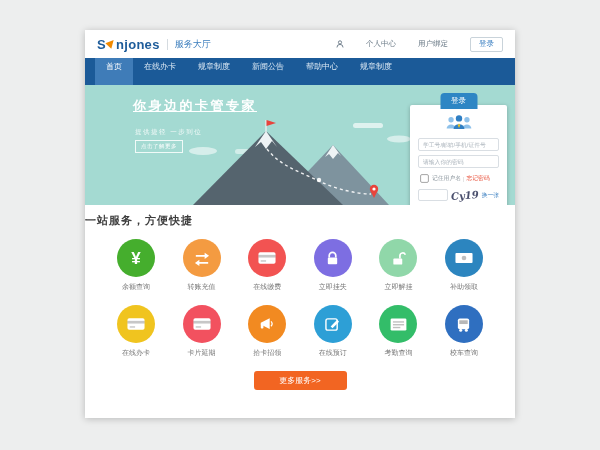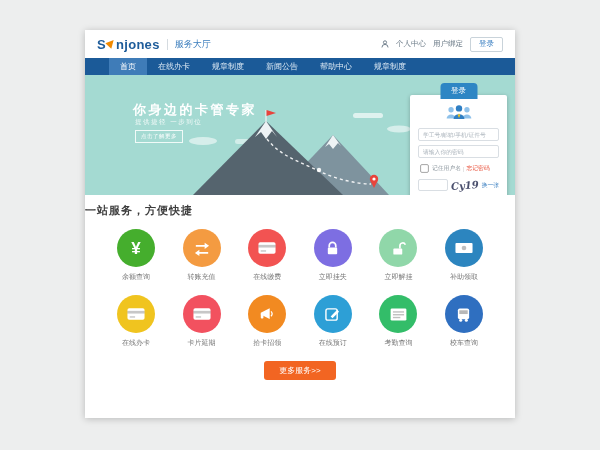--- a/index.html
+++ b/index.html
@@ -7,32 +7,32 @@
   body { width:600px; height:450px; background:#edeeee; font-family:"Liberation Sans", sans-serif; overflow:hidden; position:relative; }
   .page { position:absolute; left:85px; top:30px; width:430px; height:388px; background:#fff; box-shadow:0 1px 7px rgba(0,0,0,.22); overflow:hidden; }
 
   
   .site-header { height:28px; display:flex; align-items:center; padding:0 12px; background:#fff; }
   .logo-wrap { display:flex; align-items:center; }
   .logo-s, .logo-rest { font-size:13px; font-weight:bold; color:#1e5c9a; letter-spacing:.3px; }
   .logo-arrow { display:inline-block; width:0; height:0; border-left:4px solid transparent; border-right:4px solid transparent; border-bottom:8px solid #f28a00; transform:rotate(42deg); margin:0 1px 2px; }
   .logo-divider { width:1px; height:11px; background:#d5dbe0; margin:0 7px; }
   .logo-suffix { font-size:9px; color:#3a7dbd; }
-  .header-right { margin-left:auto; display:flex; align-items:center; gap:7px; }
+  .header-right { margin-left:auto; display:flex; align-items:center; gap:22px; }
   .header-link { font-size:7.5px; color:#667683; text-decoration:none; }
   .header-login-btn { font-size:7.5px; color:#3a7fc1; background:#fff; border:1px solid #c9d3da; border-radius:2px; padding:1.5px 8px; cursor:pointer; }
 
   
-  .main-nav { height:17px; background:#1b5a98; display:flex; padding-left:24px; }
+  .main-nav { height:27px; background:#1b5a98; display:flex; padding-left:10px; }
   .nav-item { font-size:8px; color:#dce9f4; line-height:17px; padding:0 11px; text-decoration:none; }
   .nav-item.active { background:#3f7cb8; color:#fff; }
 
   
   .hero { position:relative; height:120px; background:#a4dad2; overflow:hidden; }
-  .hero-title { position:absolute; left:48px; top:26px; font-size:13px; font-weight:bold; color:#fff; letter-spacing:2.5px; }
+  .hero-title { position:absolute; left:48px; top:12px; font-size:13px; font-weight:bold; color:#fff; letter-spacing:2.5px;text-decoration:underline; }
   .hero-sub { position:absolute; left:50px; top:43px; font-size:6.5px; color:rgba(255,255,255,.88); letter-spacing:1.5px; }
   .hero-cta { position:absolute; left:50px; top:55px; font-size:5.5px; color:#fff; border:1px solid rgba(255,255,255,.85); padding:2px 5px; text-decoration:none; letter-spacing:.5px; }
   .cloud { position:absolute; background:rgba(255,255,255,.5); border-radius:8px; }
   .cloud1 { left:150px; top:64px; width:26px; height:5px; }
   .cloud2 { left:268px; top:38px; width:30px; height:5px; background:rgba(255,255,255,.65); }
   .mountains { position:absolute; left:96px; bottom:0; }
 
   
   .login-card { position:absolute; right:8px; top:20px; width:97px; background:#fff; border-radius:2px; box-shadow:0 1px 4px rgba(0,0,0,.25); padding:6px 8px 8px; }
   .login-tab { position:absolute; top:-12px; left:50%; transform:translateX(-50%); background:#2e86c4; color:#fff; font-size:7.5px; padding:3px 11px; border-radius:4px 4px 0 0; cursor:pointer; }
@@ -49,21 +49,21 @@
   .captcha-refresh { font-size:5.8px; color:#3a7fc1; text-decoration:none; white-space:nowrap; }
 
   
   .services { padding-top:8px; background:#fff; }
   .section-title { text-align:left; font-size:11px; color:#3d3d3d; font-weight:bold; letter-spacing:1px; margin-bottom:11px; }
   .svc-row { display:flex; justify-content:space-between; padding:0 28px; margin-bottom:13px; }
   .svc { width:46px; text-align:center; cursor:pointer; }
   .circle { width:38px; height:38px; border-radius:50%; margin:0 auto; display:flex; align-items:center; justify-content:center; }
   .glyph-yuan { color:#fff; font-size:17px; font-weight:bold; line-height:1; }
   .svc-label { font-size:7px; color:#777; margin-top:5px; white-space:nowrap; }
-  .more-btn { display:block; width:72px; margin:2px auto 0; text-align:center; background:#f26522; color:#fff; font-size:8px; padding:4px 0; border-radius:3px; text-decoration:none; }
+  .more-btn { display:block; width:93px; margin:2px auto 0; text-align:center; background:#f26522; color:#fff; font-size:8px; padding:4px 0; border-radius:3px; text-decoration:none; }
 
   
   .announcements { padding-top:16px; background:#fff; }
 </style>
 </head>
 <body>
 
 <div class="page">
 
   <header class="site-header">

